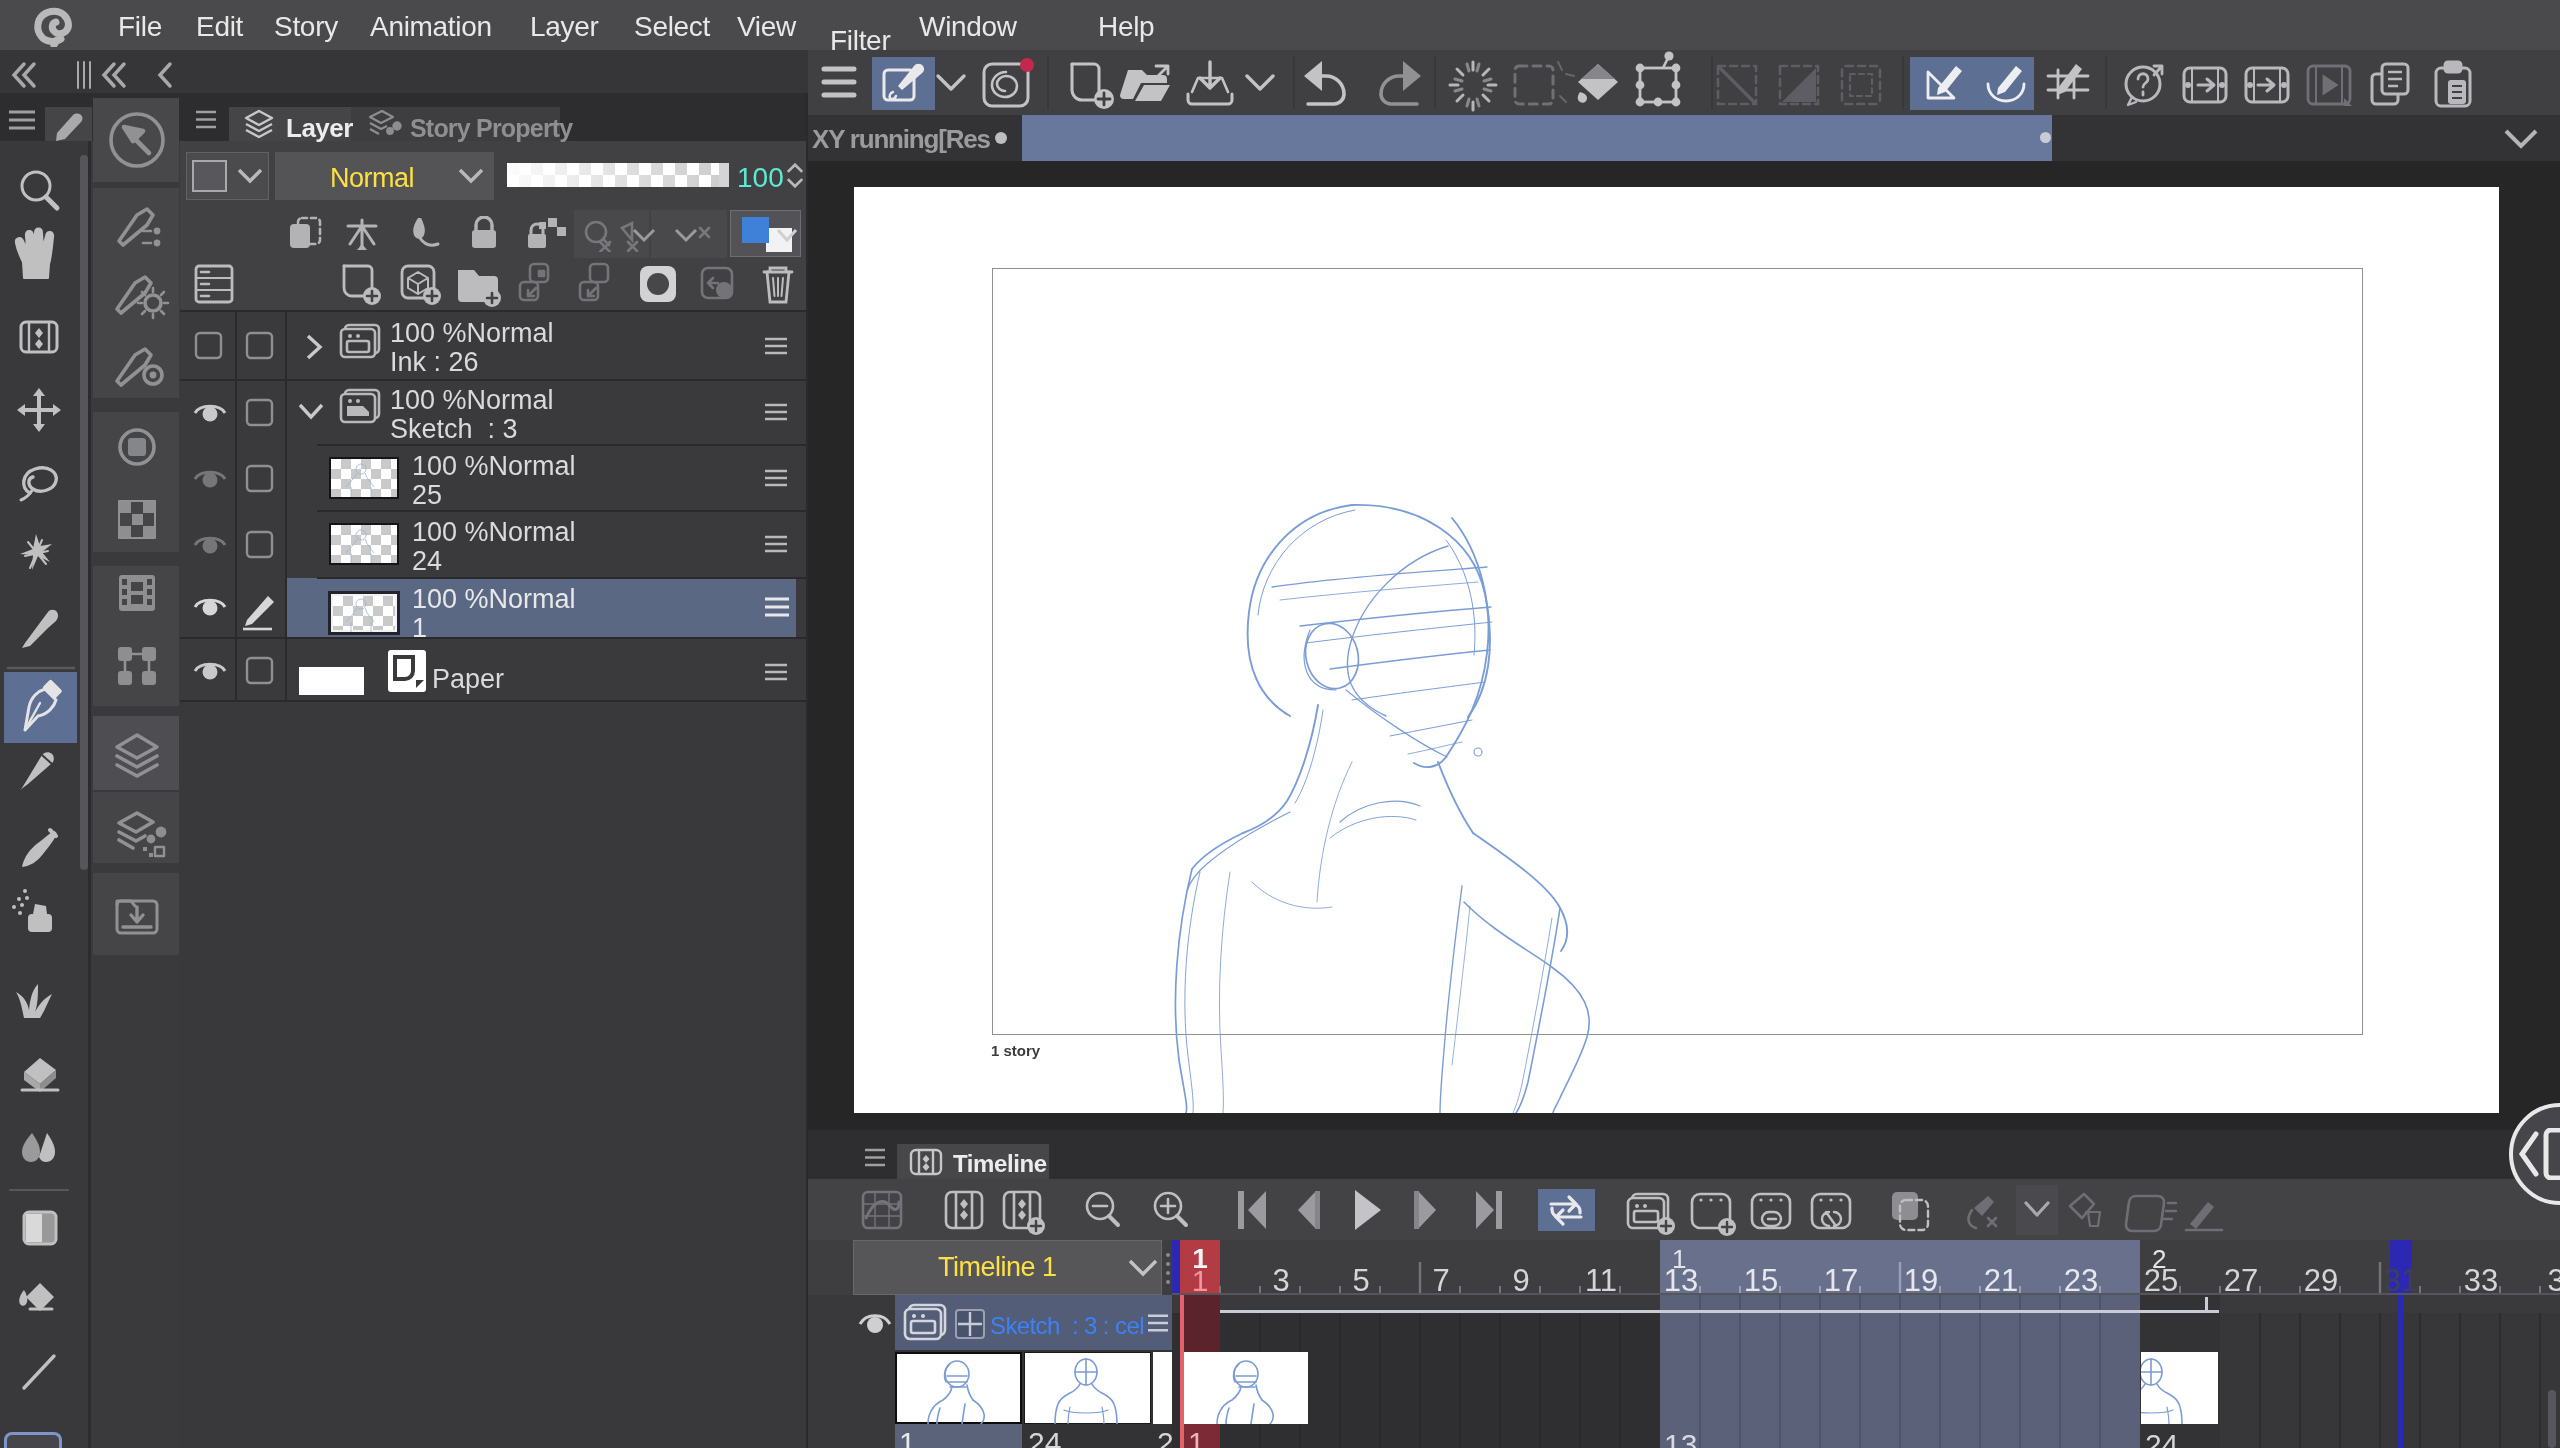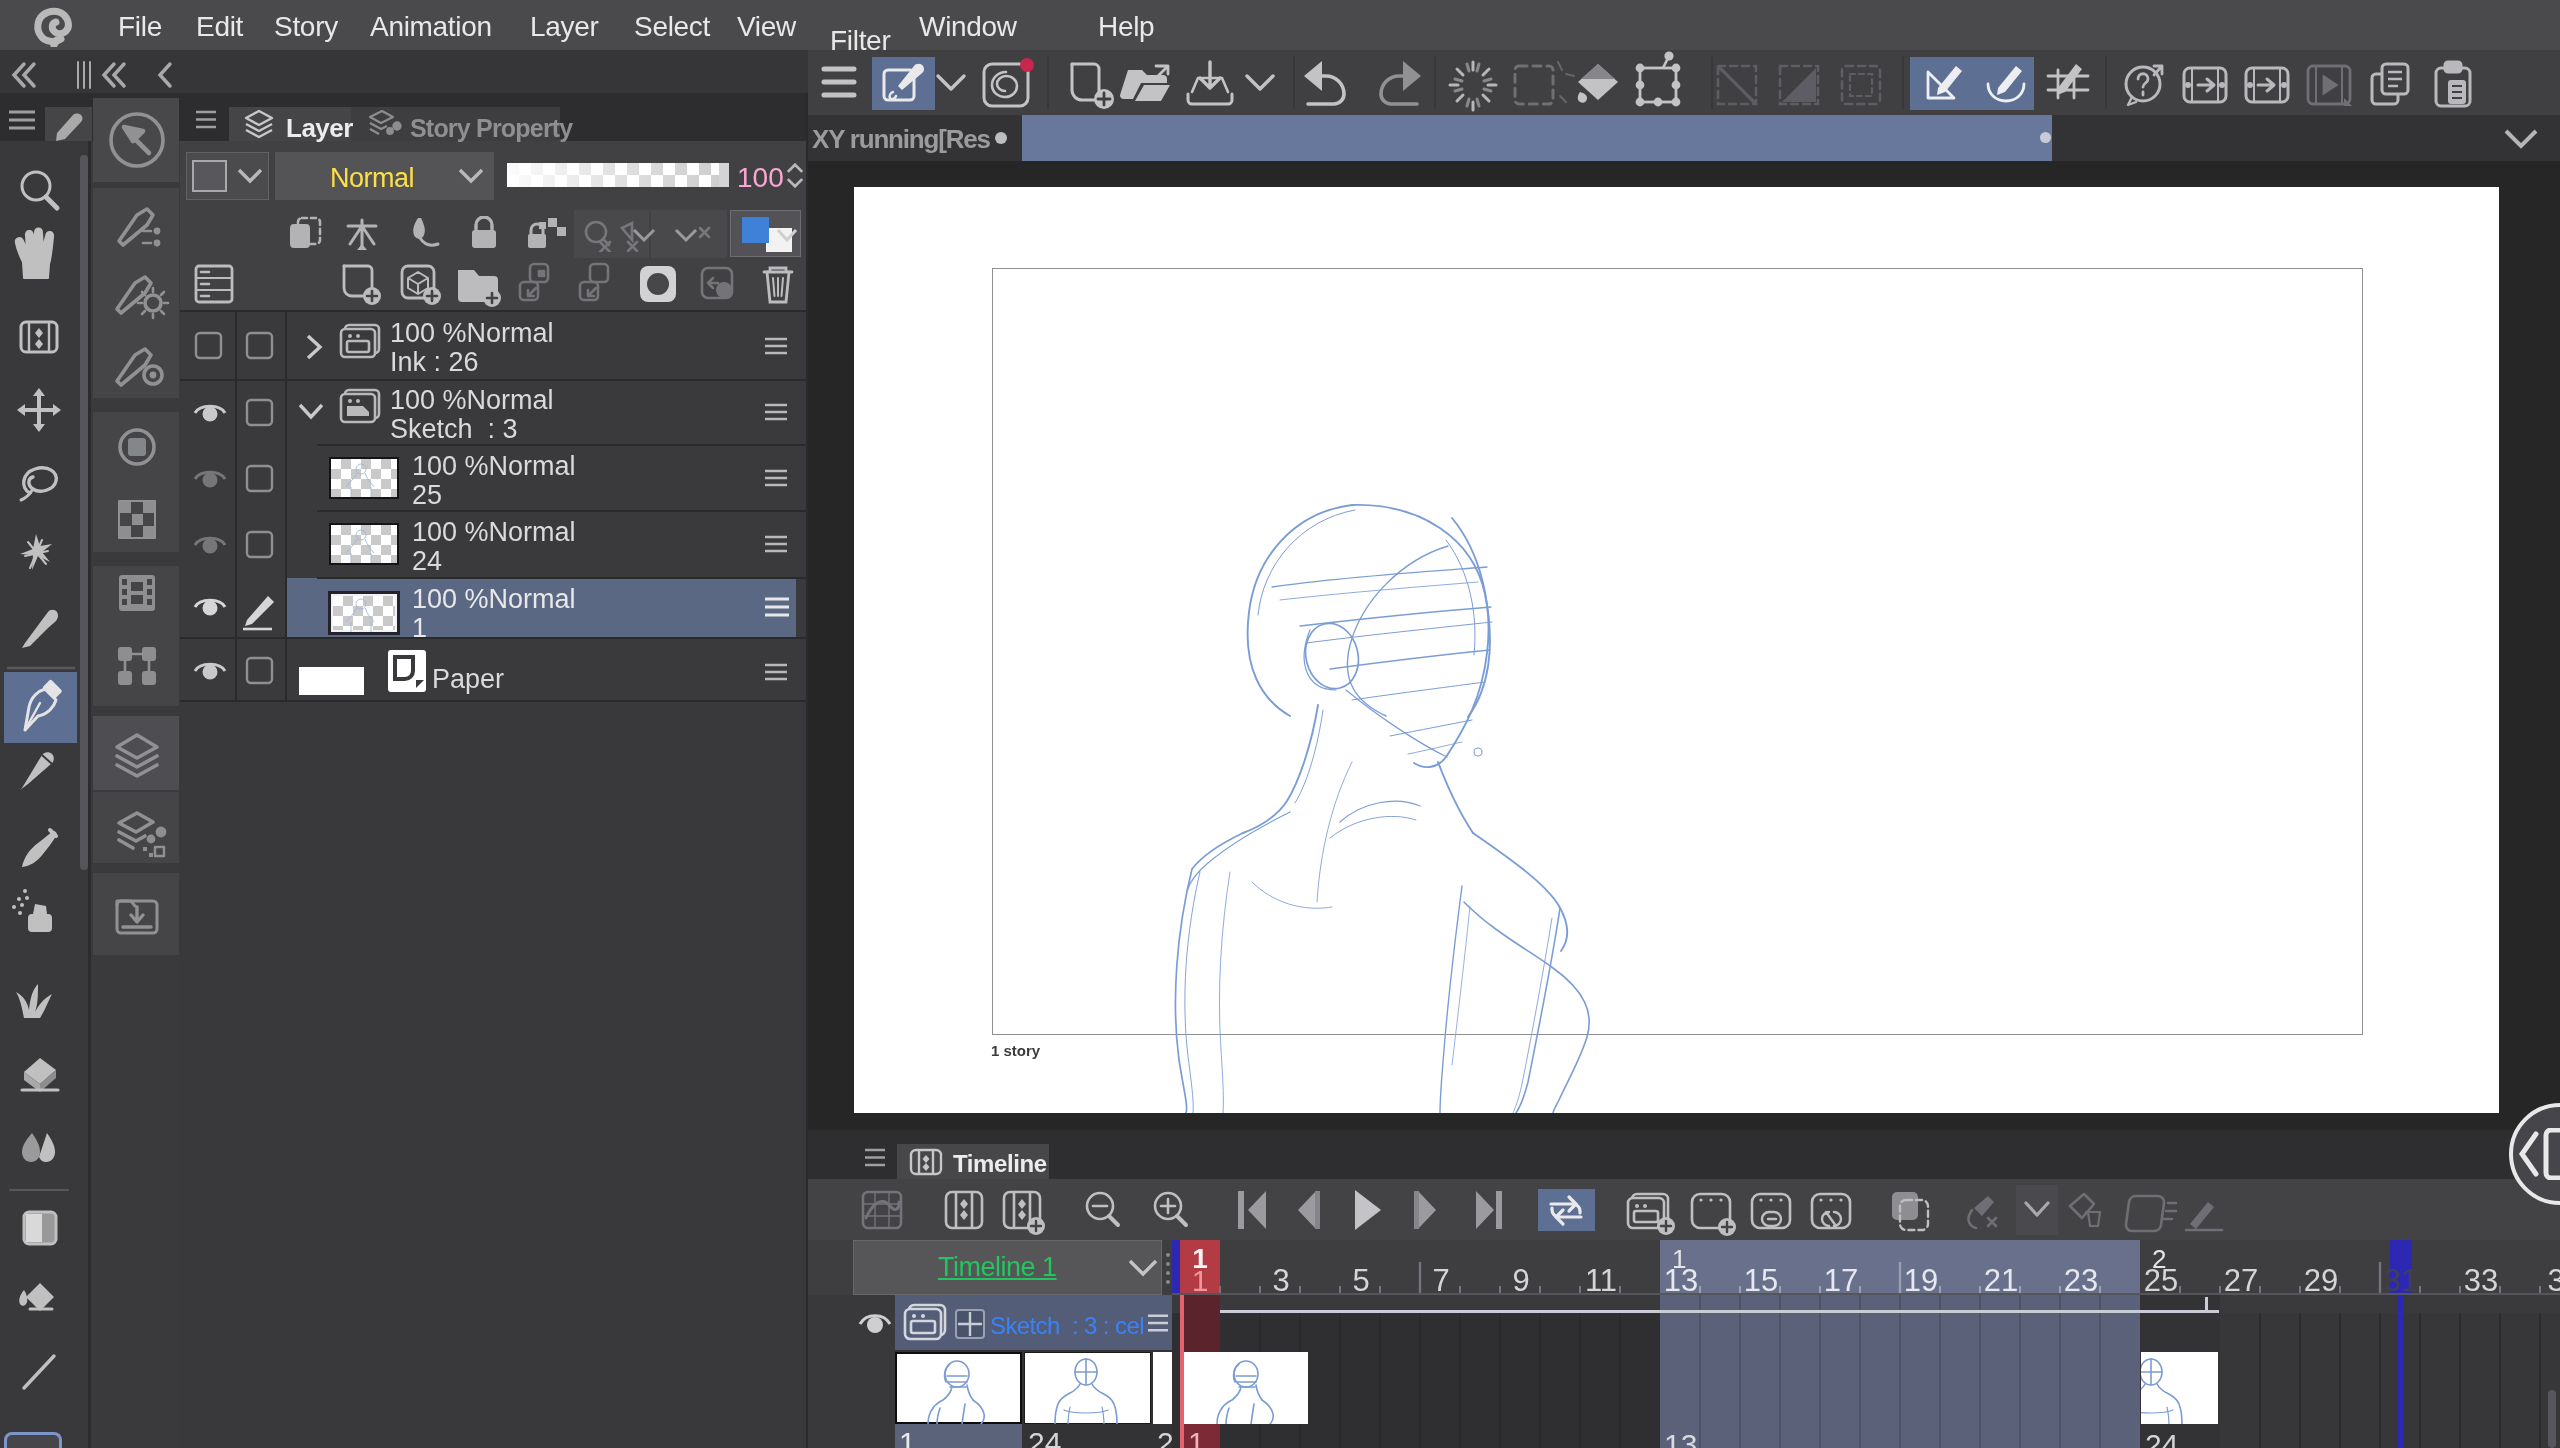--- a/index.html
+++ b/index.html
@@ -464,21 +464,21 @@
       <linearGradient id="fadew" x1="0" y1="0" x2="1" y2="0">
         <stop offset="0" stop-color="#ffffff" stop-opacity="0.95"></stop>
           <stop offset="0.55" stop-color="#ffffff" stop-opacity="0.35"></stop>
           <stop offset="1" stop-color="#ffffff" stop-opacity="0"></stop>
       </linearGradient>
     </defs>
     <rect width="222" height="24" fill="url(#chk)"></rect>
     <rect width="222" height="24" fill="url(#fadew)"></rect>
     <rect x="212" y="-2" width="10" height="28" fill="#d4d4d6"></rect>
   </svg>
-  <div class="abs" style="left:737px;top:162px;font-size:28px;color:#f9a8d4;">100</div>
+  <div class="abs" style="left:737px;top:162px;font-size:28px;color:#5eead4;">100</div>
   <svg class="abs" style="left:786px;top:163px;" width="18" height="25" viewBox="0 0 20 26">
     <path d="M2 9 L10 1 L18 9 M2 17 L10 25 L18 17" stroke="#b9b9bc" stroke-width="3" fill="none"></path>
   </svg>
 
   <div class="abs" style="left:574px;top:210px;width:75px;height:48px;background:#49494c;"></div>
   <div class="abs" style="left:651px;top:210px;width:76px;height:48px;background:#49494c;"></div>
   <div class="abs" style="left:730px;top:210px;width:71px;height:47px;background:#525257;border:1px solid #6e6e72;"></div>
   <div class="abs" style="left:766px;top:228px;width:26px;height:24px;background:#f2f2f2;"></div>
   <div class="abs" style="left:742px;top:217px;width:27px;height:26px;background:#3f80d8;"></div>
   <svg class="abs" style="left:288px;top:216px;" width="440" height="36" viewBox="288 216 440 36">
@@ -779,21 +779,21 @@
       <path d="M2168 1203 h8 M2166 1211 h10 M2164 1219 h8" stroke-width="2.4"></path>
 
       <path d="M2190 1224 l18 -22 6 5 -18 22 Z" fill="#6e6e74" stroke="none"></path>
       <path d="M2186 1230 h36" stroke-width="2.6"></path>
     </g>
   </svg>
 
   <div class="abs" style="left:808px;top:1240px;width:1752px;height:55px;background:#3e3e41;"></div>
   <div class="abs" style="left:1660px;top:1240px;width:480px;height:55px;background:#68708b;"></div>
   <div class="abs" style="left:853px;top:1240px;width:309px;height:55px;background:#565659;border:1px solid #68686c;"></div>
-  <div class="abs" style="left:938px;top:1252px;font-size:27px;color:#22c55e;letter-spacing:-0.5px;text-decoration:underline;">Timeline 1</div>
+  <div class="abs" style="left:938px;top:1252px;font-size:27px;color:#fde047;letter-spacing:-0.5px;">Timeline 1</div>
   <svg class="abs" style="left:1128px;top:1259px;" width="30" height="18" viewBox="0 0 30 18">
       <path d="M2 2 L15 15 L28 2" stroke="#c3c3c6" stroke-width="3.4" fill="none"></path>
     </svg>
   <svg class="abs" style="left:1164px;top:1251px;" width="8" height="34" viewBox="0 0 8 34">
     <circle cx="4" cy="4" r="2" fill="#8a8a8e"></circle>
       <circle cx="4" cy="13" r="2" fill="#8a8a8e"></circle>
       <circle cx="4" cy="22" r="2" fill="#8a8a8e"></circle>
       <circle cx="4" cy="31" r="2" fill="#8a8a8e"></circle>
   </svg>
   <div class="abs" style="left:1172px;top:1240px;width:8px;height:55px;background:#2d28b4;"></div>

